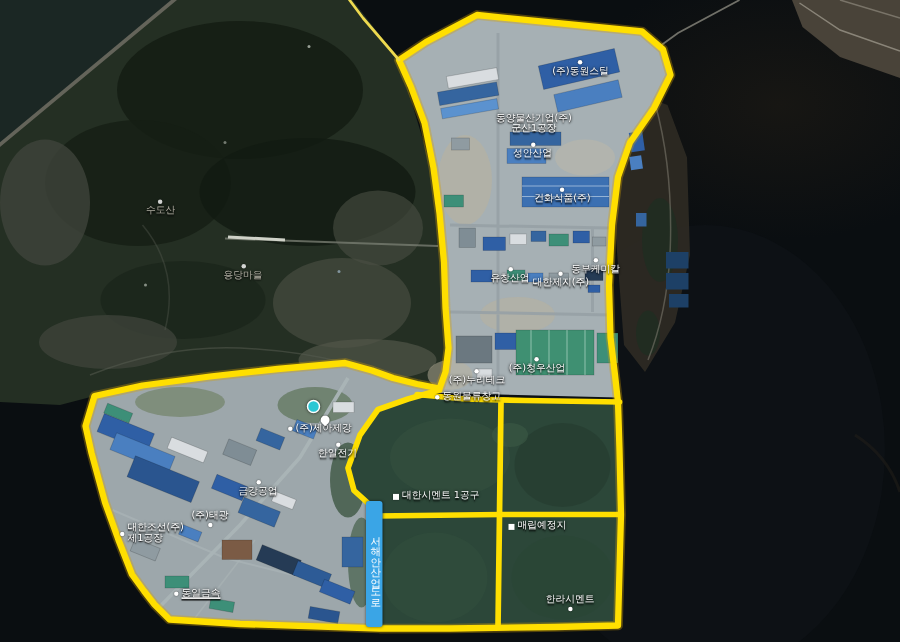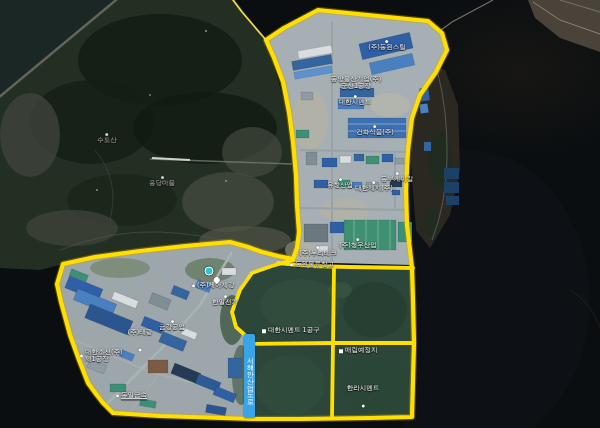--- a/index.html
+++ b/index.html
@@ -8,21 +8,21 @@
   .map svg{position:absolute;left:0;top:0;}
   #labels{position:absolute;left:0;top:0;width:600px;height:428px;pointer-events:none;}
   .lbl{position:absolute;display:flex;align-items:center;gap:2px;
        font-size:6.5px;line-height:1.15;color:#fff;letter-spacing:0;
        text-shadow:0 0 2px rgba(0,0,0,.95),0 1px 1px rgba(0,0,0,.9);
        white-space:pre-line;}
   .lbl .mk{flex:0 0 auto;width:3px;height:3px;border-radius:50%;background:#fff;
        box-shadow:0 0 1px rgba(0,0,0,.8);}
   .lbl.square-left .mk{width:4px;height:4px;border-radius:0;}
   .lbl.dot{flex-direction:column;transform:translate(-50%,-2px);text-align:center;gap:1px;}
-  .lbl.dot-under{flex-direction:column;transform:translate(-50%,-100%);text-align:center;gap:13px;}
+  .lbl.dot-under{flex-direction:column;transform:translate(-50%,-100%);text-align:center;gap:1px;}
   .lbl.dot-left,.lbl.square-left{transform:translate(0,-50%);text-align:left;}
   .lbl.none{transform:translate(-50%,-50%);text-align:center;}
   .lbl.faint{color:#d8d2c6;opacity:.8;}
   .banner{position:absolute;left:244px;top:334px;width:11px;height:84px;
        background:#3aa5e6;border-radius:2px;color:#fff;
        writing-mode:vertical-rl;text-orientation:upright;
        font-size:7px;line-height:11px;text-align:center;overflow:hidden;
        box-shadow:0 0 2px rgba(0,0,0,.6);}
   .marker{position:absolute;pointer-events:none;}
   .marker.pin{width:6px;height:6px;background:#fff;border-radius:50% 50% 50% 0;
@@ -191,36 +191,36 @@
       <polyline stroke="#edd94f" stroke-width="1.8" points="233,0 242,12 254,26 266,40"></polyline>
     </g>
   </svg>
 
   <div class="banner">서해안산업도로</div>
 
   <div id="labels">
       <div class="lbl dot" style="left: 387px; top: 42px;"><span class="mk"></span><span class="txt">(주)동원스틸</span></div>
       <div class="lbl none" style="left: 356px; top: 83px;"><span class="txt">동양물산기업(주)
 군산1공장</span></div>
-      <div class="lbl dot" style="left: 355px; top: 97px;"><span class="mk"></span><span class="txt">대한시멘트</span></div>
+      <div class="lbl dot" style="left: 355px; top: 97px;"><span class="mk"></span><span class="txt">성안산업</span></div>
       <div class="lbl dot" style="left: 375px; top: 127px; justify-content: flex-end;"><span class="mk"></span><span class="txt">건화식품(주)</span></div>
       <div class="lbl dot" style="left: 340px; top: 180px;"><span class="mk"></span><span class="txt">유창산업</span></div>
       <div class="lbl dot" style="left: 374px; top: 183px;"><span class="mk"></span><span class="txt">대한제지(주)</span></div>
       <div class="lbl dot" style="left: 397px; top: 174px; justify-content: flex-end;"><span class="mk"></span><span class="txt">동부케미칼</span></div>
       <div class="lbl dot" style="left: 358px; top: 240px;"><span class="mk"></span><span class="txt">(주)청우산업</span></div>
       <div class="lbl dot" style="left: 318px; top: 248px;"><span class="mk"></span><span class="txt">(주)누리테크</span></div>
       <div class="lbl dot-left" style="left: 290px; top: 265px;"><span class="mk"></span><span class="txt">동원물류창고</span></div>
       <div class="lbl dot faint" style="left: 162px; top: 178px;"><span class="mk"></span><span class="txt">용당마을</span></div>
       <div class="lbl dot faint" style="left: 107px; top: 112px; margin-top: 23px;"><span class="mk"></span><span class="txt">수도산</span></div>
       <div class="lbl dot-left" style="left: 192px; top: 286px;"><span class="mk"></span><span class="txt">(주)세아제강</span></div>
       <div class="lbl dot" style="left: 225px; top: 297px;"><span class="mk"></span><span class="txt">한일전기</span></div>
       <div class="lbl dot" style="left: 172px; top: 322px;"><span class="mk"></span><span class="txt">금강공업</span></div>
       <div class="lbl dot-left" style="left: 80px; top: 356px;"><span class="mk"></span><span class="txt">대한조선(주)
 제1공장</span></div>
       <div class="lbl dot-under" style="left: 140px; top: 352px;"><span class="txt">(주)태광</span><span class="mk"></span></div>
       <div class="lbl dot-left" style="left: 116px; top: 396px; text-decoration: underline;"><span class="mk"></span><span class="txt">동일금속</span></div>
       <div class="lbl square-left" style="left: 262px; top: 331px;"><span class="mk"></span><span class="txt">대한시멘트 1공구</span></div>
       <div class="lbl square-left" style="left: 339px; top: 351px;"><span class="mk"></span><span class="txt">매립예정지</span></div>
-      <div class="lbl dot-under" style="left: 363px; top: 408px;"><span class="txt">한라시멘트</span><span class="mk"></span></div>
+      <div class="lbl dot-under" style="left: 380px; top: 408px;"><span class="txt">한라시멘트</span><span class="mk"></span></div>
       <span class="marker pin" style="left: 218px; top: 277px;"></span>
       <span class="marker teal" style="left: 209px; top: 271px;"></span>
     </div>
 </div>
 
 </body></html>

